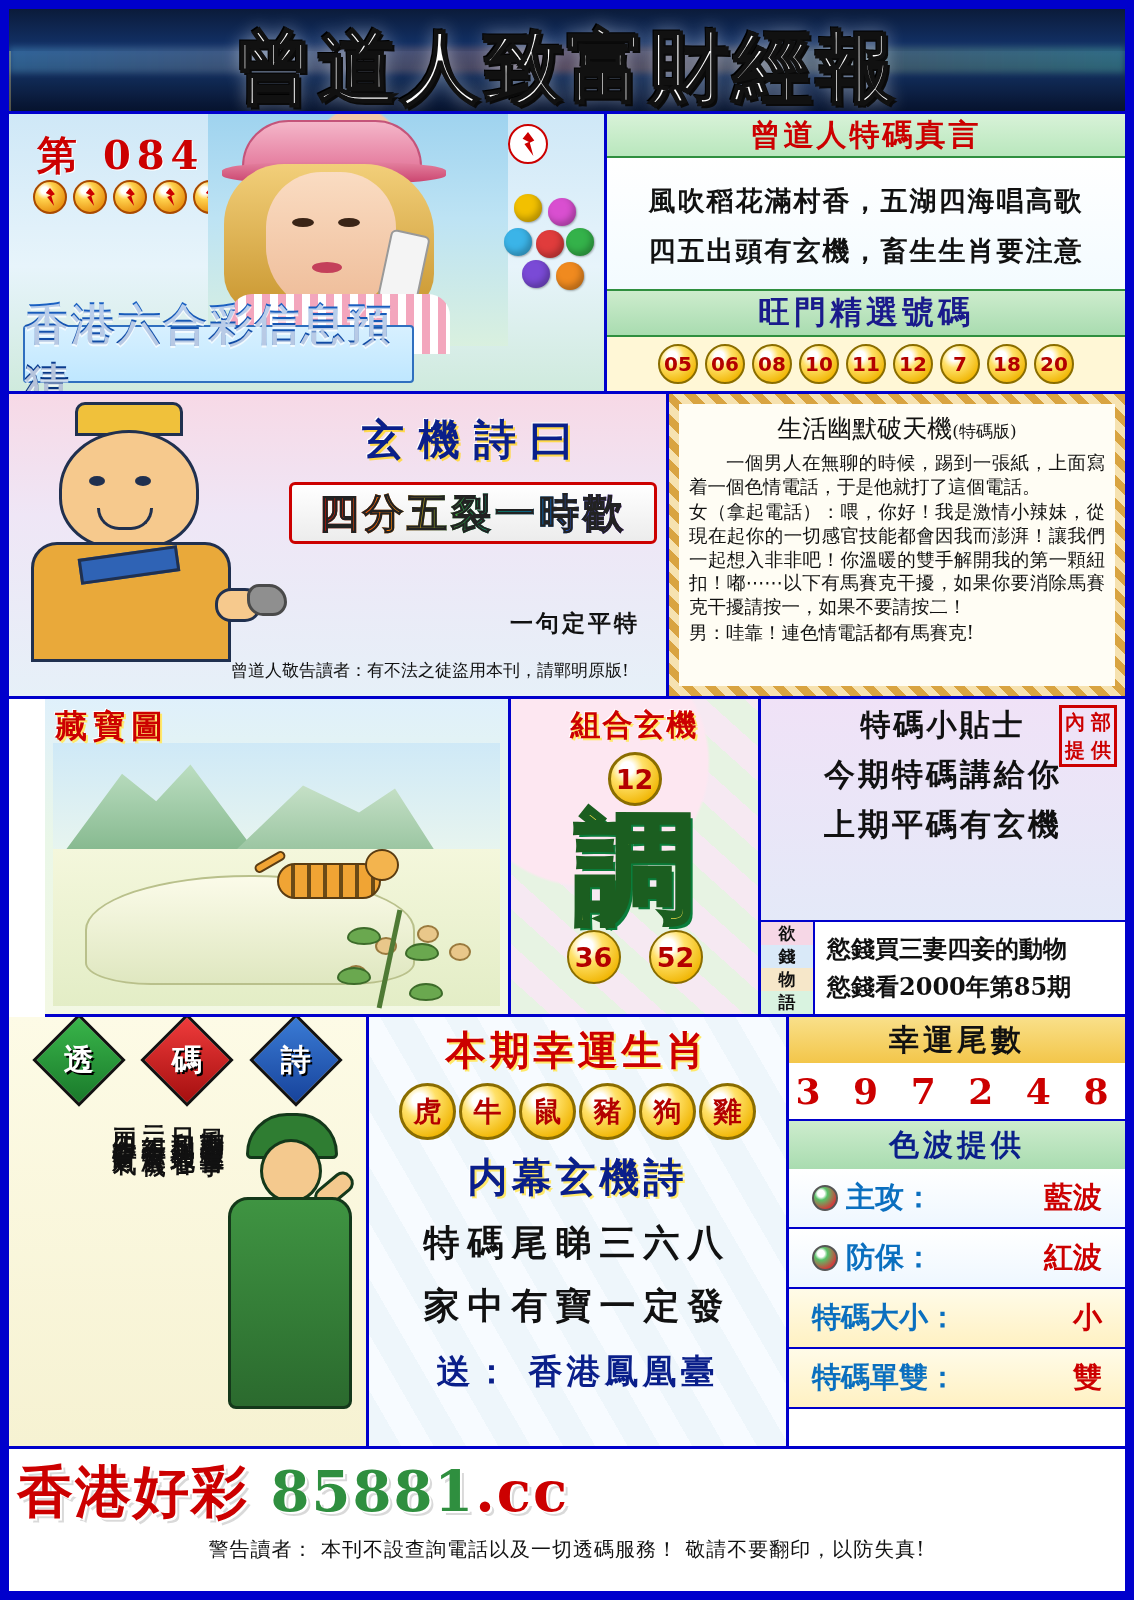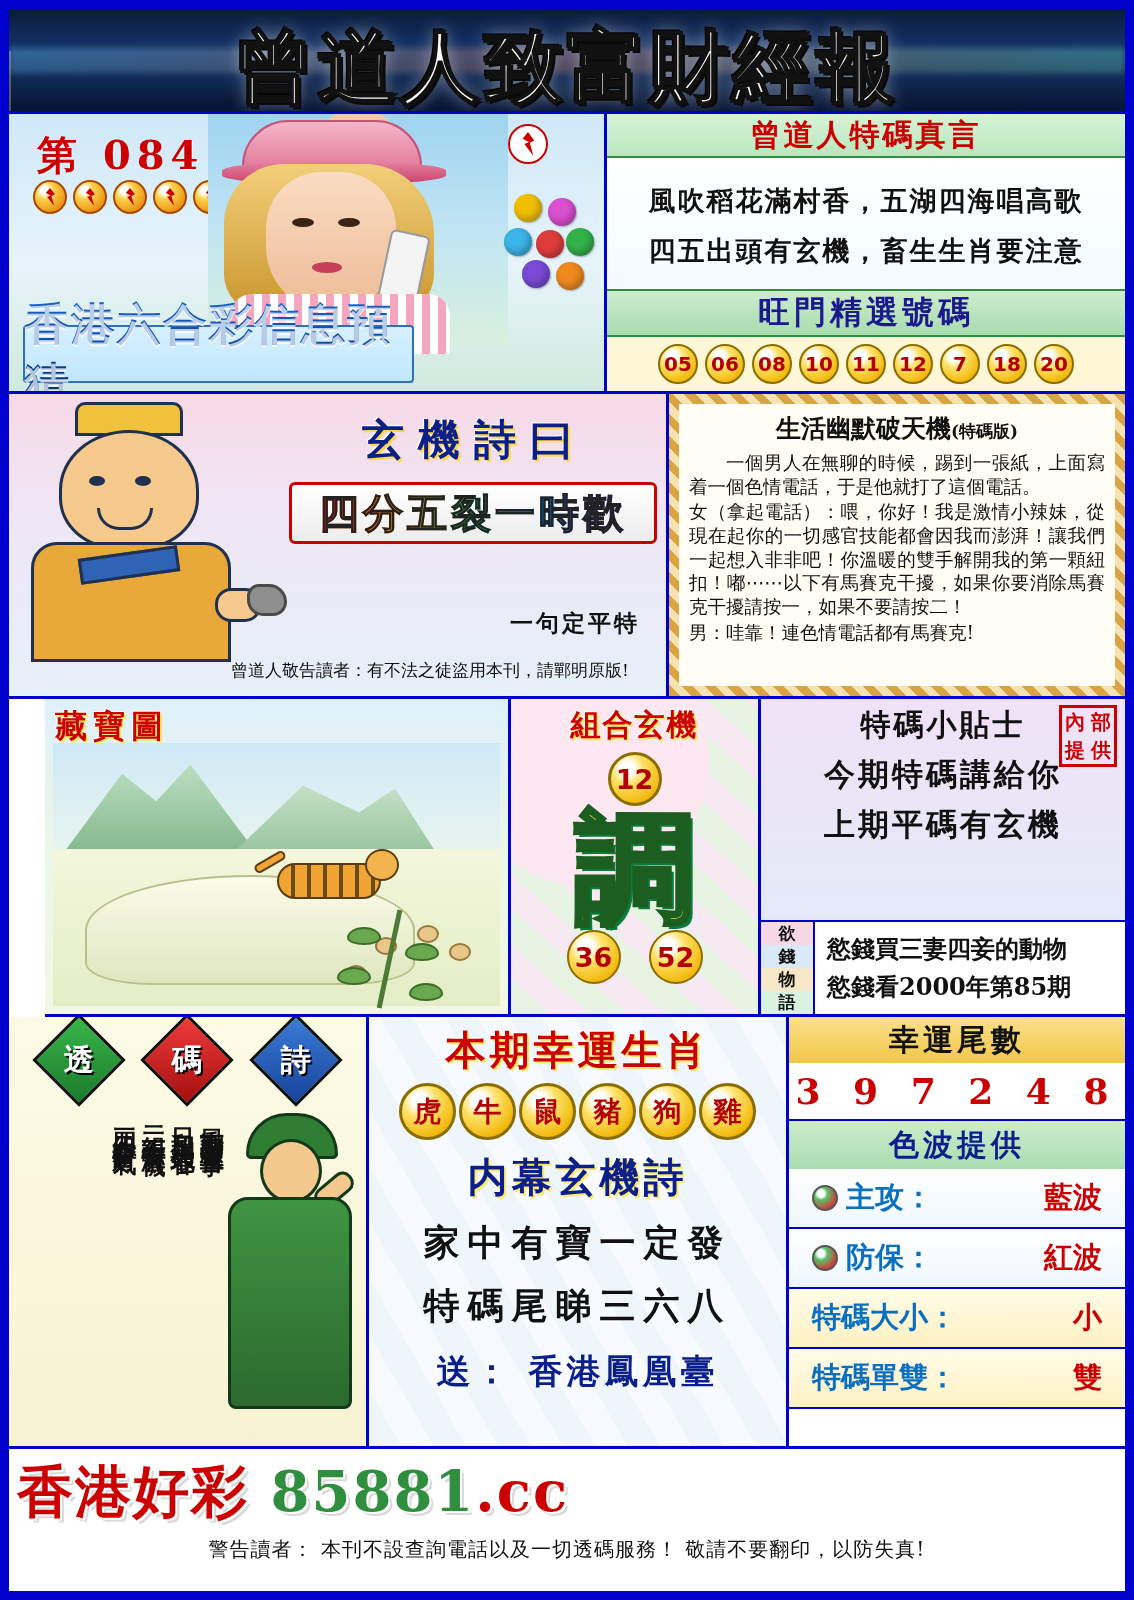--- a/index.html
+++ b/index.html
@@ -263,21 +263,21 @@
   .humor-box {
     flex:1; position:relative;
     background:#fffdf4;
     border:10px solid transparent;
     border-image: repeating-linear-gradient(45deg,#d9a441 0 8px,#f6e2b0 8px 16px) 10;
     padding:6px 10px;
     overflow:hidden;
   }
   .humor-title {
     text-align:center;
-    font-family:"DejaVu Serif", serif; font-size:25px; font-weight:bold; color:#111;
+    font-family:"DejaVu Serif", serif; font-size:25px; font-weight:normal; color:#111;
     margin:2px 0 6px;
   }
   .humor-title em { font-style:normal; font-size:17px; }
   .humor-body p {
     margin:0 0 2px;
     font-family:"DejaVu Serif", serif; font-size:18.5px; line-height:1.28; color:#111;
     text-align:justify;
   }
   .humor-body p.indent { text-indent:2em; }
   
@@ -712,22 +712,22 @@
       <div class="mid-h1">本期幸運生肖</div>
       <div class="zodiacs">
         <div class="z-ball">虎</div>
         <div class="z-ball">牛</div>
         <div class="z-ball">鼠</div>
         <div class="z-ball">豬</div>
         <div class="z-ball">狗</div>
         <div class="z-ball">雞</div>
       </div>
       <div class="mid-h2">内幕玄機詩</div>
+      <div class="mid-line">特碼尾睇三六八</div>
       <div class="mid-line">家中有寶一定發</div>
-      <div class="mid-line">特碼尾睇三六八</div>
       <div class="mid-gift">送： 香港鳳凰臺</div>
     </div>
 
     <div class="right-col">
       <div class="rc-box">
         <div class="rc-title">幸運尾數</div>
         <div class="rc-nums">3 9 7 2 4 8</div>
       </div>
       <div class="rc-title2">色波提供</div>
 

